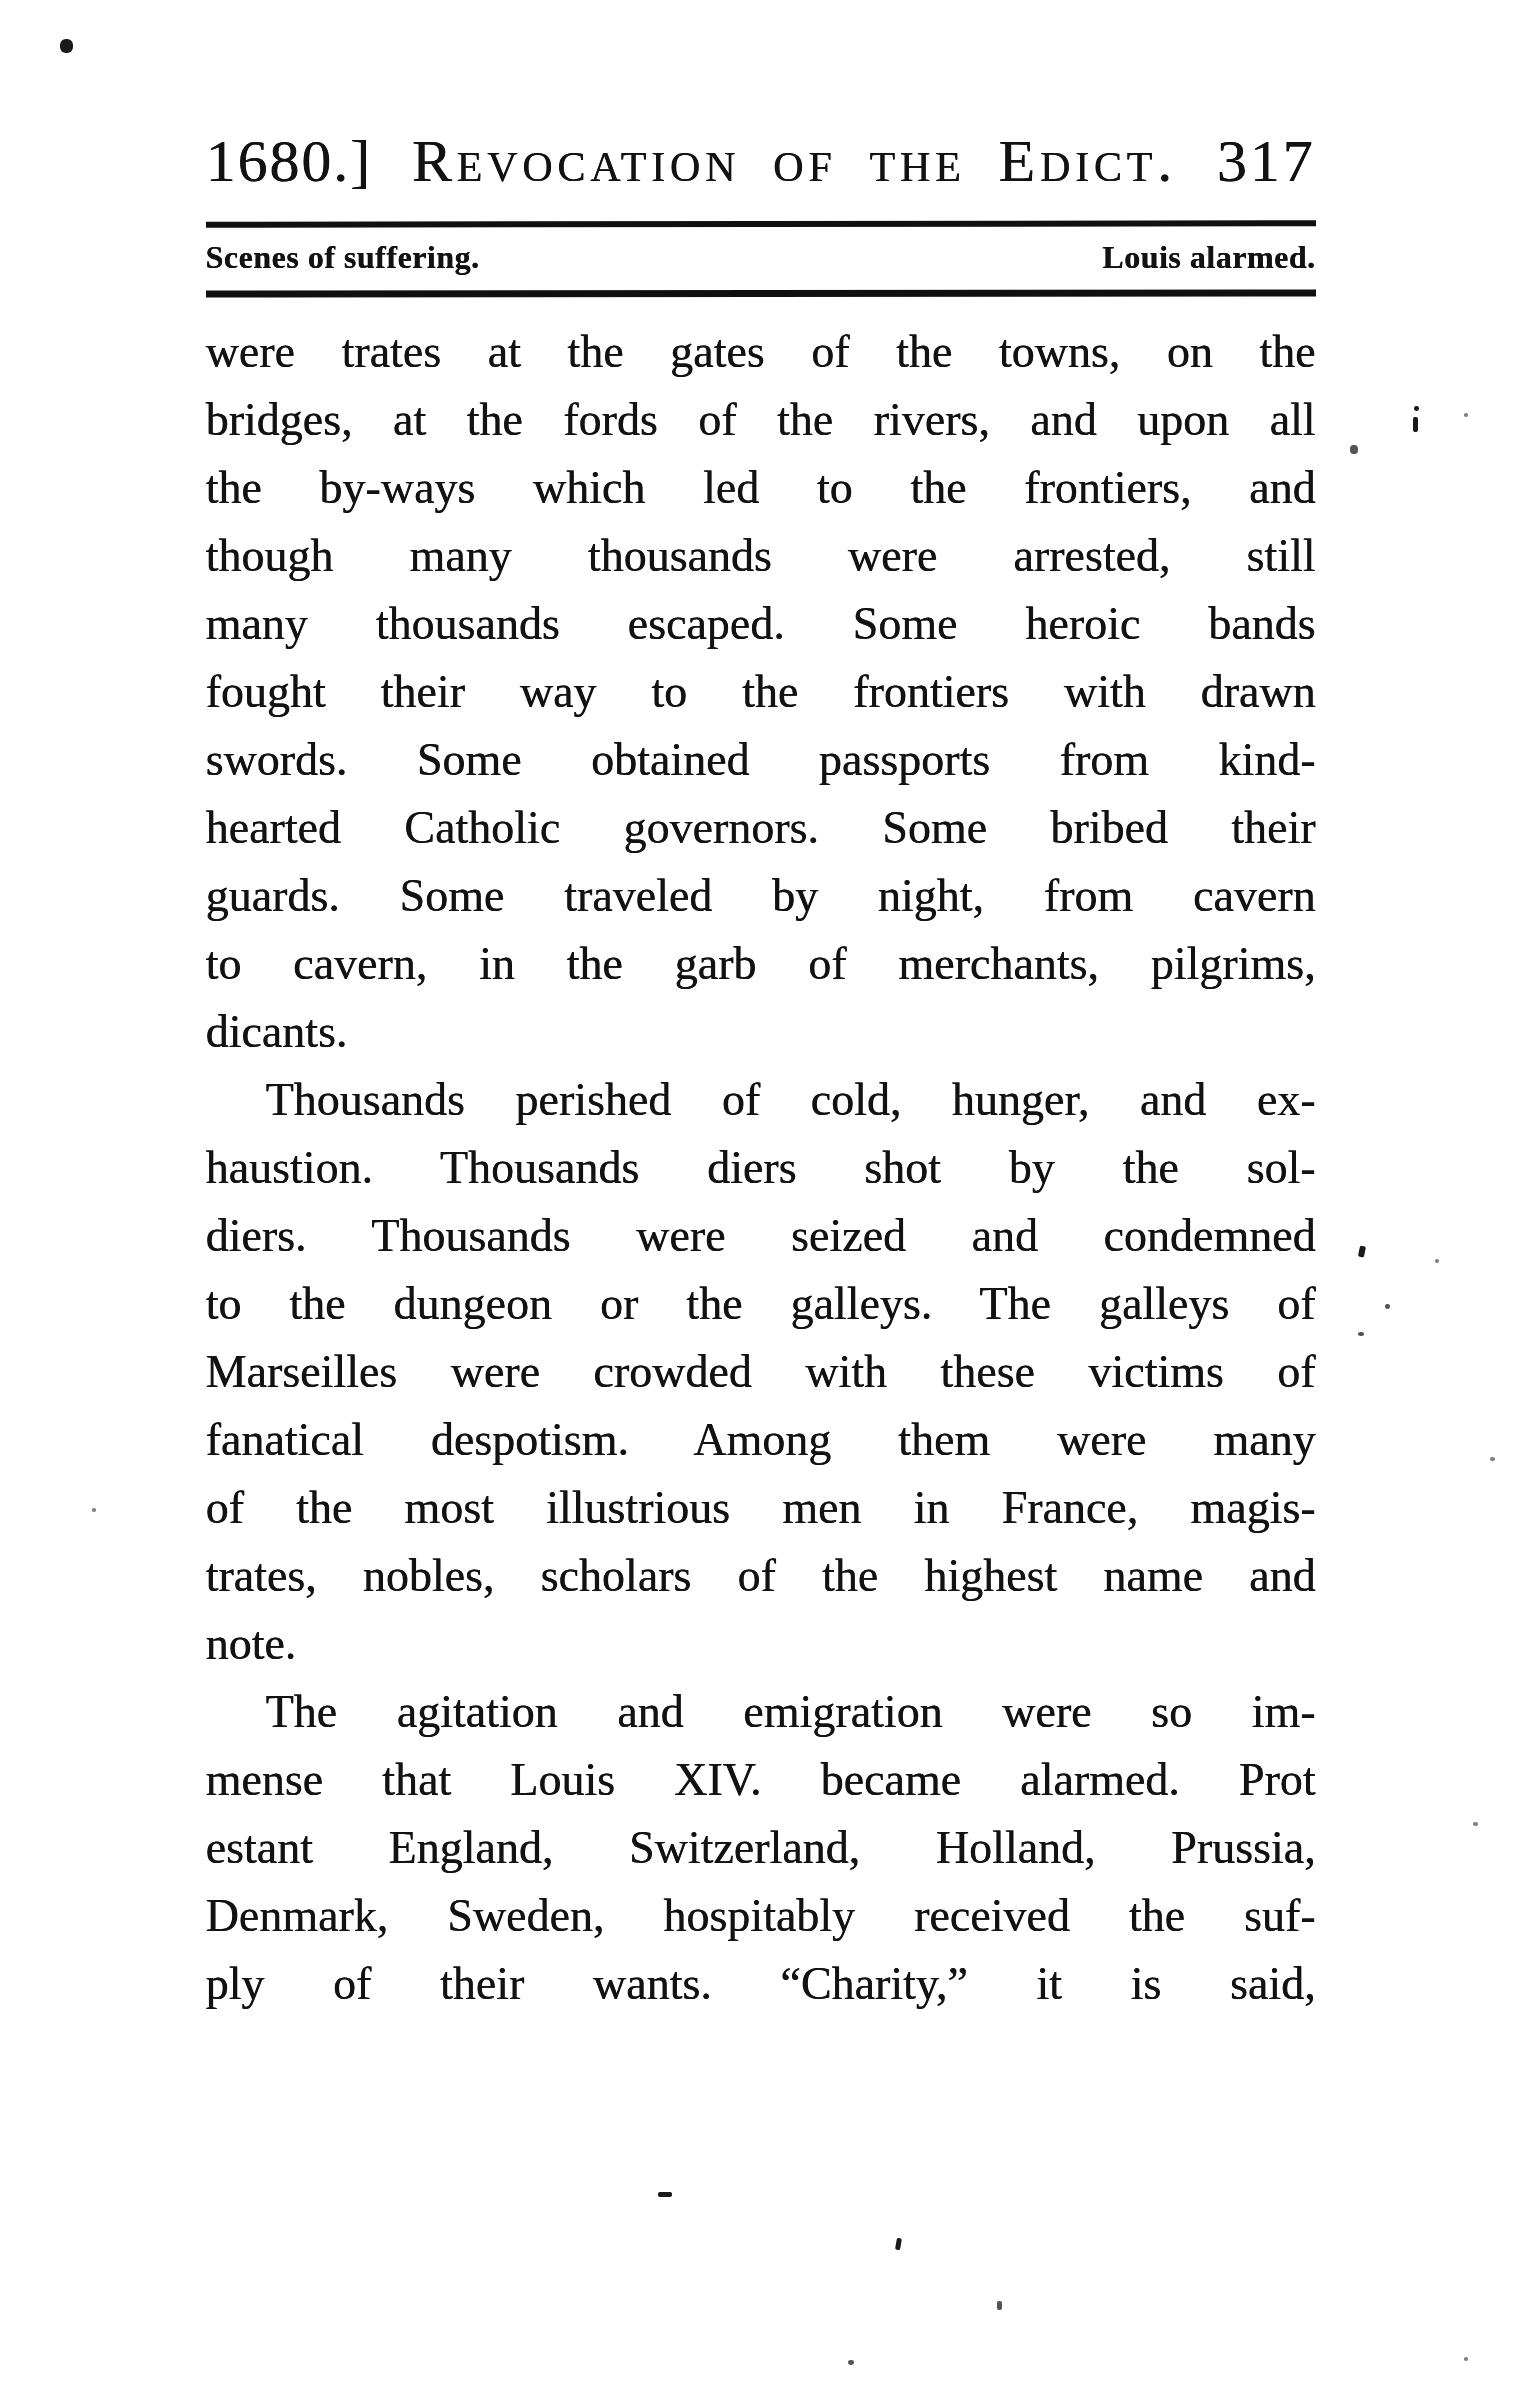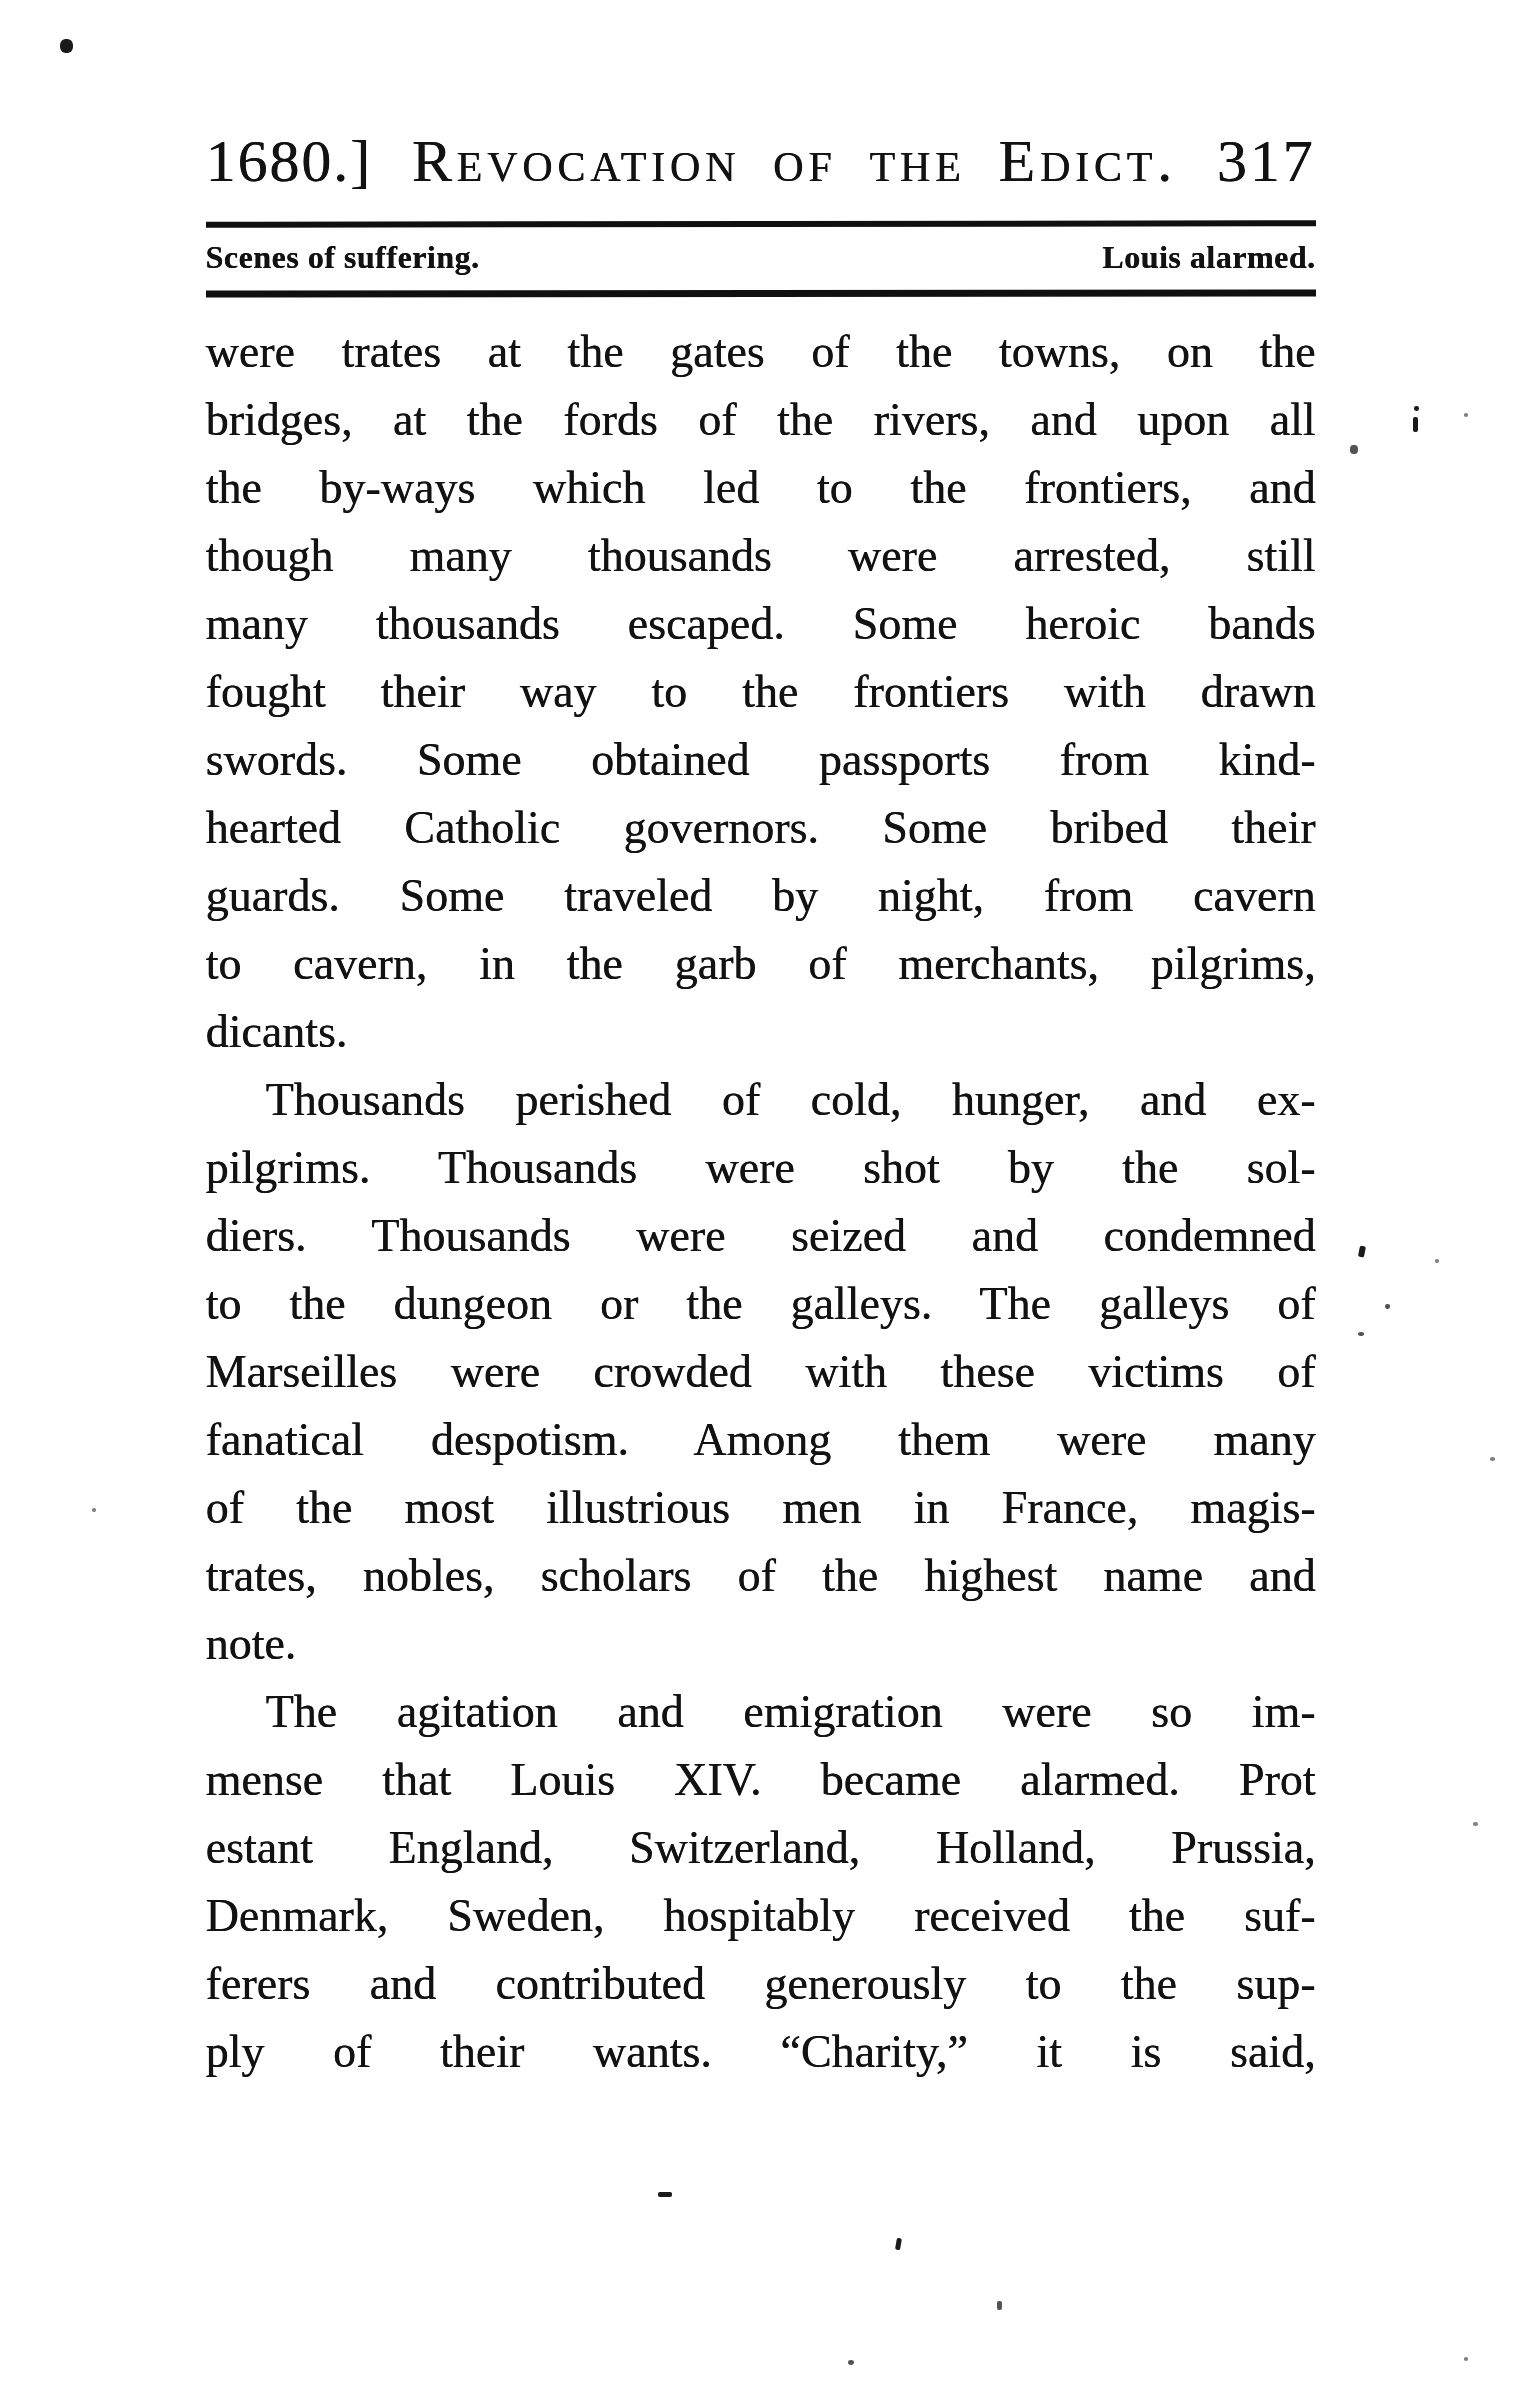--- a/index.html
+++ b/index.html
@@ -129,35 +129,34 @@
           <div class="line just">many thousands escaped.  Some heroic bands</div>
           <div class="line just">fought their way to the frontiers with drawn</div>
           <div class="line just">swords.  Some obtained passports from kind-</div>
           <div class="line just">hearted Catholic governors.  Some bribed their</div>
           <div class="line just">guards.  Some traveled by night, from cavern</div>
           <div class="line just">to cavern, in the garb of merchants, pilgrims,</div>
           <div class="line">dicants.</div>
         </div>
         <div class="paragraph">
           <div class="line just indent">Thousands perished of cold, hunger, and ex-</div>
-          <div class="line just">pilgrims.  Thousands were shot by the sol-</div>
+          <div class="line just">haustion.  Thousands diers shot by the sol-</div>
           <div class="line just">diers.  Thousands were seized and condemned</div>
           <div class="line just">to the dungeon or the galleys.  The galleys of</div>
           <div class="line just">Marseilles were crowded with these victims of</div>
           <div class="line just">fanatical despotism.  Among them were many</div>
           <div class="line just">of the most illustrious men in France, magis-</div>
           <div class="line just">trates, nobles, scholars of the highest name and</div>
           <div class="line">note.</div>
         </div>
         <div class="paragraph">
           <div class="line just indent">The agitation and emigration were so im-</div>
           <div class="line just">mense that Louis XIV. became alarmed.  Prot</div>
           <div class="line just">estant England, Switzerland, Holland, Prussia,</div>
           <div class="line just">Denmark, Sweden, hospitably received the suf-</div>
-          <div class="line just">ferers and contributed generously to the sup-</div>
           <div class="line just">ply of their wants.  “Charity,” it is said,</div>
         </div>
       </div>
   </div>
 
   <div class="speck" style="left:60px; top:39px; width:12.6px; height:13.5px;"></div>
   <div class="speck" style="left:1414px; top:406px; width:4.8px; height:4.8px;"></div>
   <div class="speck" style="left:1413px; top:417px; width:4.8px; height:15.4px; border-radius:1.9px;"></div>
   <div class="speck faint" style="left:1350px; top:445px; width:7.7px; height:8.7px;"></div>
   <div class="speck vfaint" style="left:1464px; top:413px; width:3.9px; height:3.9px;"></div>

